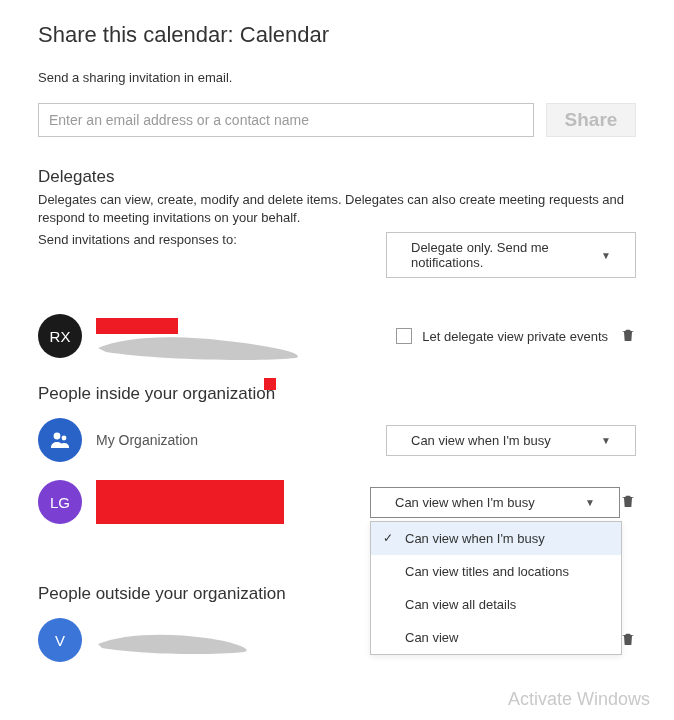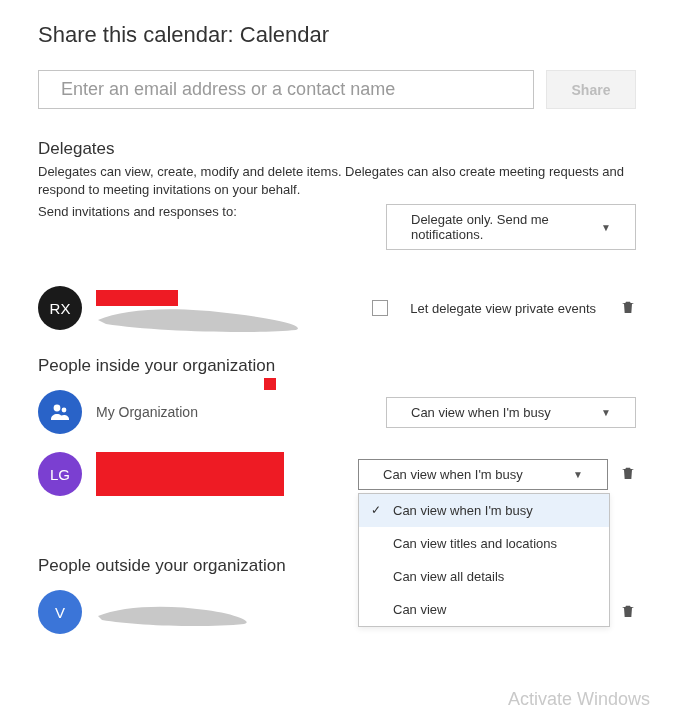--- a/index.html
+++ b/index.html
@@ -1,22 +1,22 @@
 <!DOCTYPE html>
 <html><head>
 <meta charset="utf-8">
 <style>
 html,body{margin:0;padding:0;background:#fff;font-family:"Segoe UI",Arial,sans-serif;color:#333;font-size:14px}
 .wrap{width:674px;height:720px;box-sizing:border-box;padding:22px 38px 0 38px;position:relative}
 h1{font-size:22px;font-weight:300;color:#333;margin:0 0 22px 0}
 .subtext{font-size:13px;color:#333;margin-bottom:18px}
 .row{display:flex;gap:12px;align-items:stretch;margin-bottom:30px}
-.input{flex:1;border:1px solid #c4c4c4;padding:8px 22px;font-size:18px;color:#ec4899;background:#fff}
+.input{flex:1;border:1px solid #c4c4c4;padding:8px 10px;font-size:14px;color:#ec4899;background:#fff}
 .input::placeholder{color:#9a9a9a}
-.share-btn{width:90px;border:1px solid #e6e6e6;background:#f3f3f3;color:#bdbdbd;font-size:14px;font-weight:600;cursor:default;padding:0 4px}
+.share-btn{width:90px;border:1px solid #e6e6e6;background:#f3f3f3;color:#bdbdbd;font-size:19px;font-weight:600;cursor:default;padding:0 4px}
 h2{font-size:17px;font-weight:400;margin:0 0 4px 0;color:#333}
 .section-title{font-size:17px;font-weight:400;margin:26px 0 14px 0}
 .desc{font-size:13px;line-height:1.35;margin-bottom:6px}
 .field-row{display:flex;gap:20px;margin-bottom:36px}
 .field-label{flex:0 0 auto;font-size:13px}
 .select{border:1px solid #c4c4c4;background:#fff;padding:7px 24px;font-size:13px;display:flex;justify-content:space-between;align-items:center;cursor:pointer;box-sizing:border-box}
 .select .caret{font-size:10px;color:#555}
 .person-row{display:flex;align-items:center;margin-bottom:10px;position:relative}
 .avatar{width:44px;height:44px;border-radius:50%;display:flex;align-items:center;justify-content:center;color:#fff;font-size:15px;font-weight:400;flex:0 0 44px}
 .avatar.rx{background:#1a1a1a}
@@ -24,37 +24,38 @@
 .avatar.purple{background:#7b3fd1}
 .avatar.v{background:#3b75d8}
 .pinfo{margin-left:14px;flex:0 0 250px;position:relative;height:44px}
 .redbar1{position:absolute;top:4px;left:0;width:82px;height:16px;background:#ee1b24}
 .redbar2{position:absolute;top:0;left:0;width:188px;height:44px;background:#ee1b24}
 .scribble{position:absolute}
 .checkbox{width:14px;height:14px;border:1px solid #999;background:#fff}
 .chk-label{font-size:13px;margin-left:10px;margin-right:12px}
 .trash{cursor:pointer;color:#555}
 .trash svg{width:16px;height:16px}
-.right-controls{display:flex;align-items:center;gap:12px;margin-left:auto}
+.right-controls{display:flex;align-items:center;gap:0;margin-left:auto}
 .perm-select{width:250px}
 .dropdown{position:absolute;top:34px;left:0;width:250px;border:1px solid #c4c4c4;background:#fff;box-shadow:0 2px 6px rgba(0,0,0,.08);z-index:5}
 .dropdown-item{padding:9px 14px 9px 34px;font-size:13px;position:relative;cursor:pointer}
 .dropdown-item.active{background:#e8f1fb}
 .dropdown-item.active::before{content:"✓";position:absolute;left:12px;font-size:12px}
 .watermark{position:absolute;right:24px;bottom:10px;color:#c9c9c9;font-size:18px;font-weight:300;pointer-events:none}
 .org-label{margin-left:14px;font-size:14px;color:#555}
 .scribble-path{fill:#c8c8c8}
 .small-red{position:absolute;left:264px;top:378px;width:12px;height:12px;background:#ee1b24}
 </style>
 </head>
 <body>
 
 <div class="wrap">
   <h1>Share this calendar: Calendar</h1>
 
+  <div class="subtext">Send a sharing invitation in email.</div>
 
   <div class="row">
     <input class="input" type="text" placeholder="Enter an email address or a contact name" style="">
     <button class="share-btn">Share</button>
   </div>
 
   <h2>Delegates</h2>
   <div class="desc">Delegates can view, create, modify and delete items. Delegates can also create meeting requests and respond to meeting invitations on your behalf.</div>
 
   <div class="field-row">

